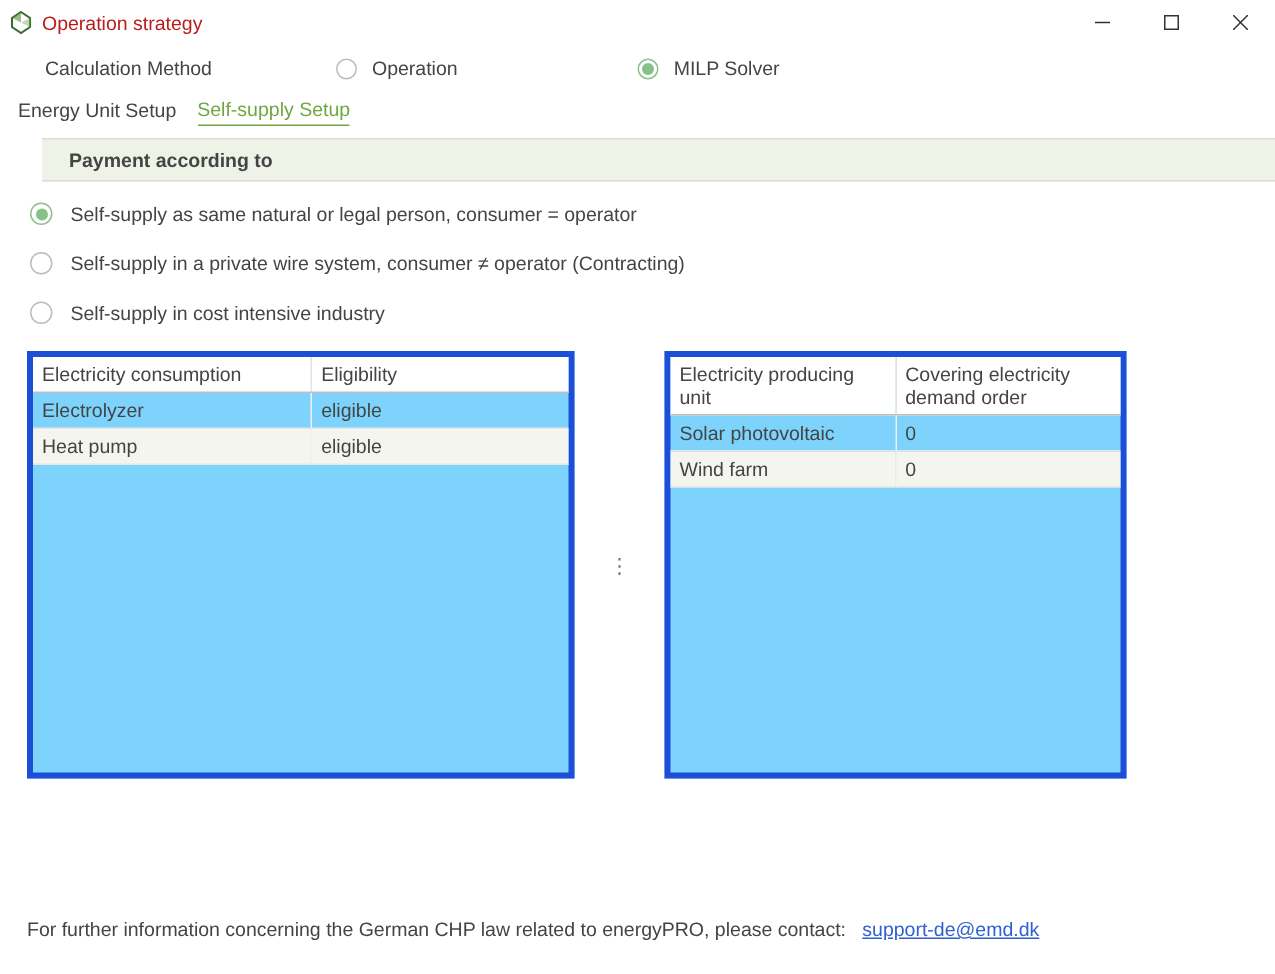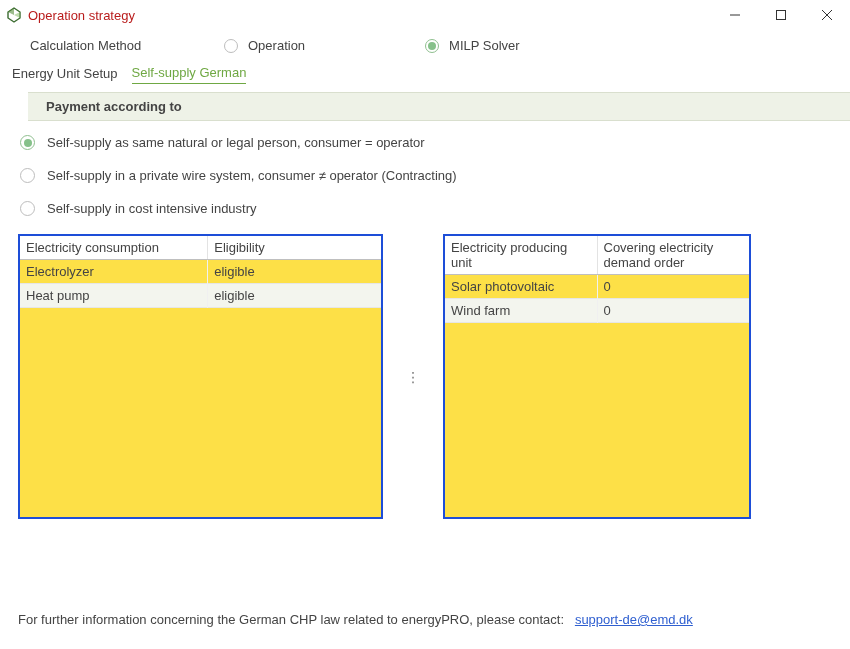--- a/index.html
+++ b/index.html
@@ -93,22 +93,22 @@
   .payment-option .radio-outer.selected .radio-inner-sel { background: #86c18a; }
 
   
   .tables-row {
     display: flex;
     padding: 0 18px;
     gap: 0;
     align-items: stretch;
   }
   .tbl-wrap {
-    border: 2px solid #1d4ed8;
-    background: #fde047;
+    border: 4px solid #1d4ed8;
+    background: #7dd3fc;
     display: flex; flex-direction: column; align-items: center;
   }
   .tbl-left { width: 365px; height: 285px; }
   .mid-gap { width: 60px; position: relative; }
   .drag-handle {
     position: absolute;
     left: 50%; top: 50%;
     transform: translate(-50%, -50%);
     color: #777;
     font-size: 14px;
@@ -196,21 +196,21 @@
       <span class="radio-outer selected">
           <span class="radio-inner-sel"></span>
         </span>
       <span>MILP Solver</span>
     </div>
   </div>
 </div>
 
 <div class="tabs">
   <div class="tab">Energy Unit Setup</div>
-  <div class="tab active">Self-supply German</div>
+  <div class="tab active">Self-supply Setup</div>
 </div>
 
 <div class="section-header">Payment according to</div>
 
 <div class="payment-options">
   <div class="payment-option">
     <span class="radio-outer selected">
         <span class="radio-inner-sel"></span>
       </span>
     <span>Self-supply as same natural or legal person, consumer = operator</span>

